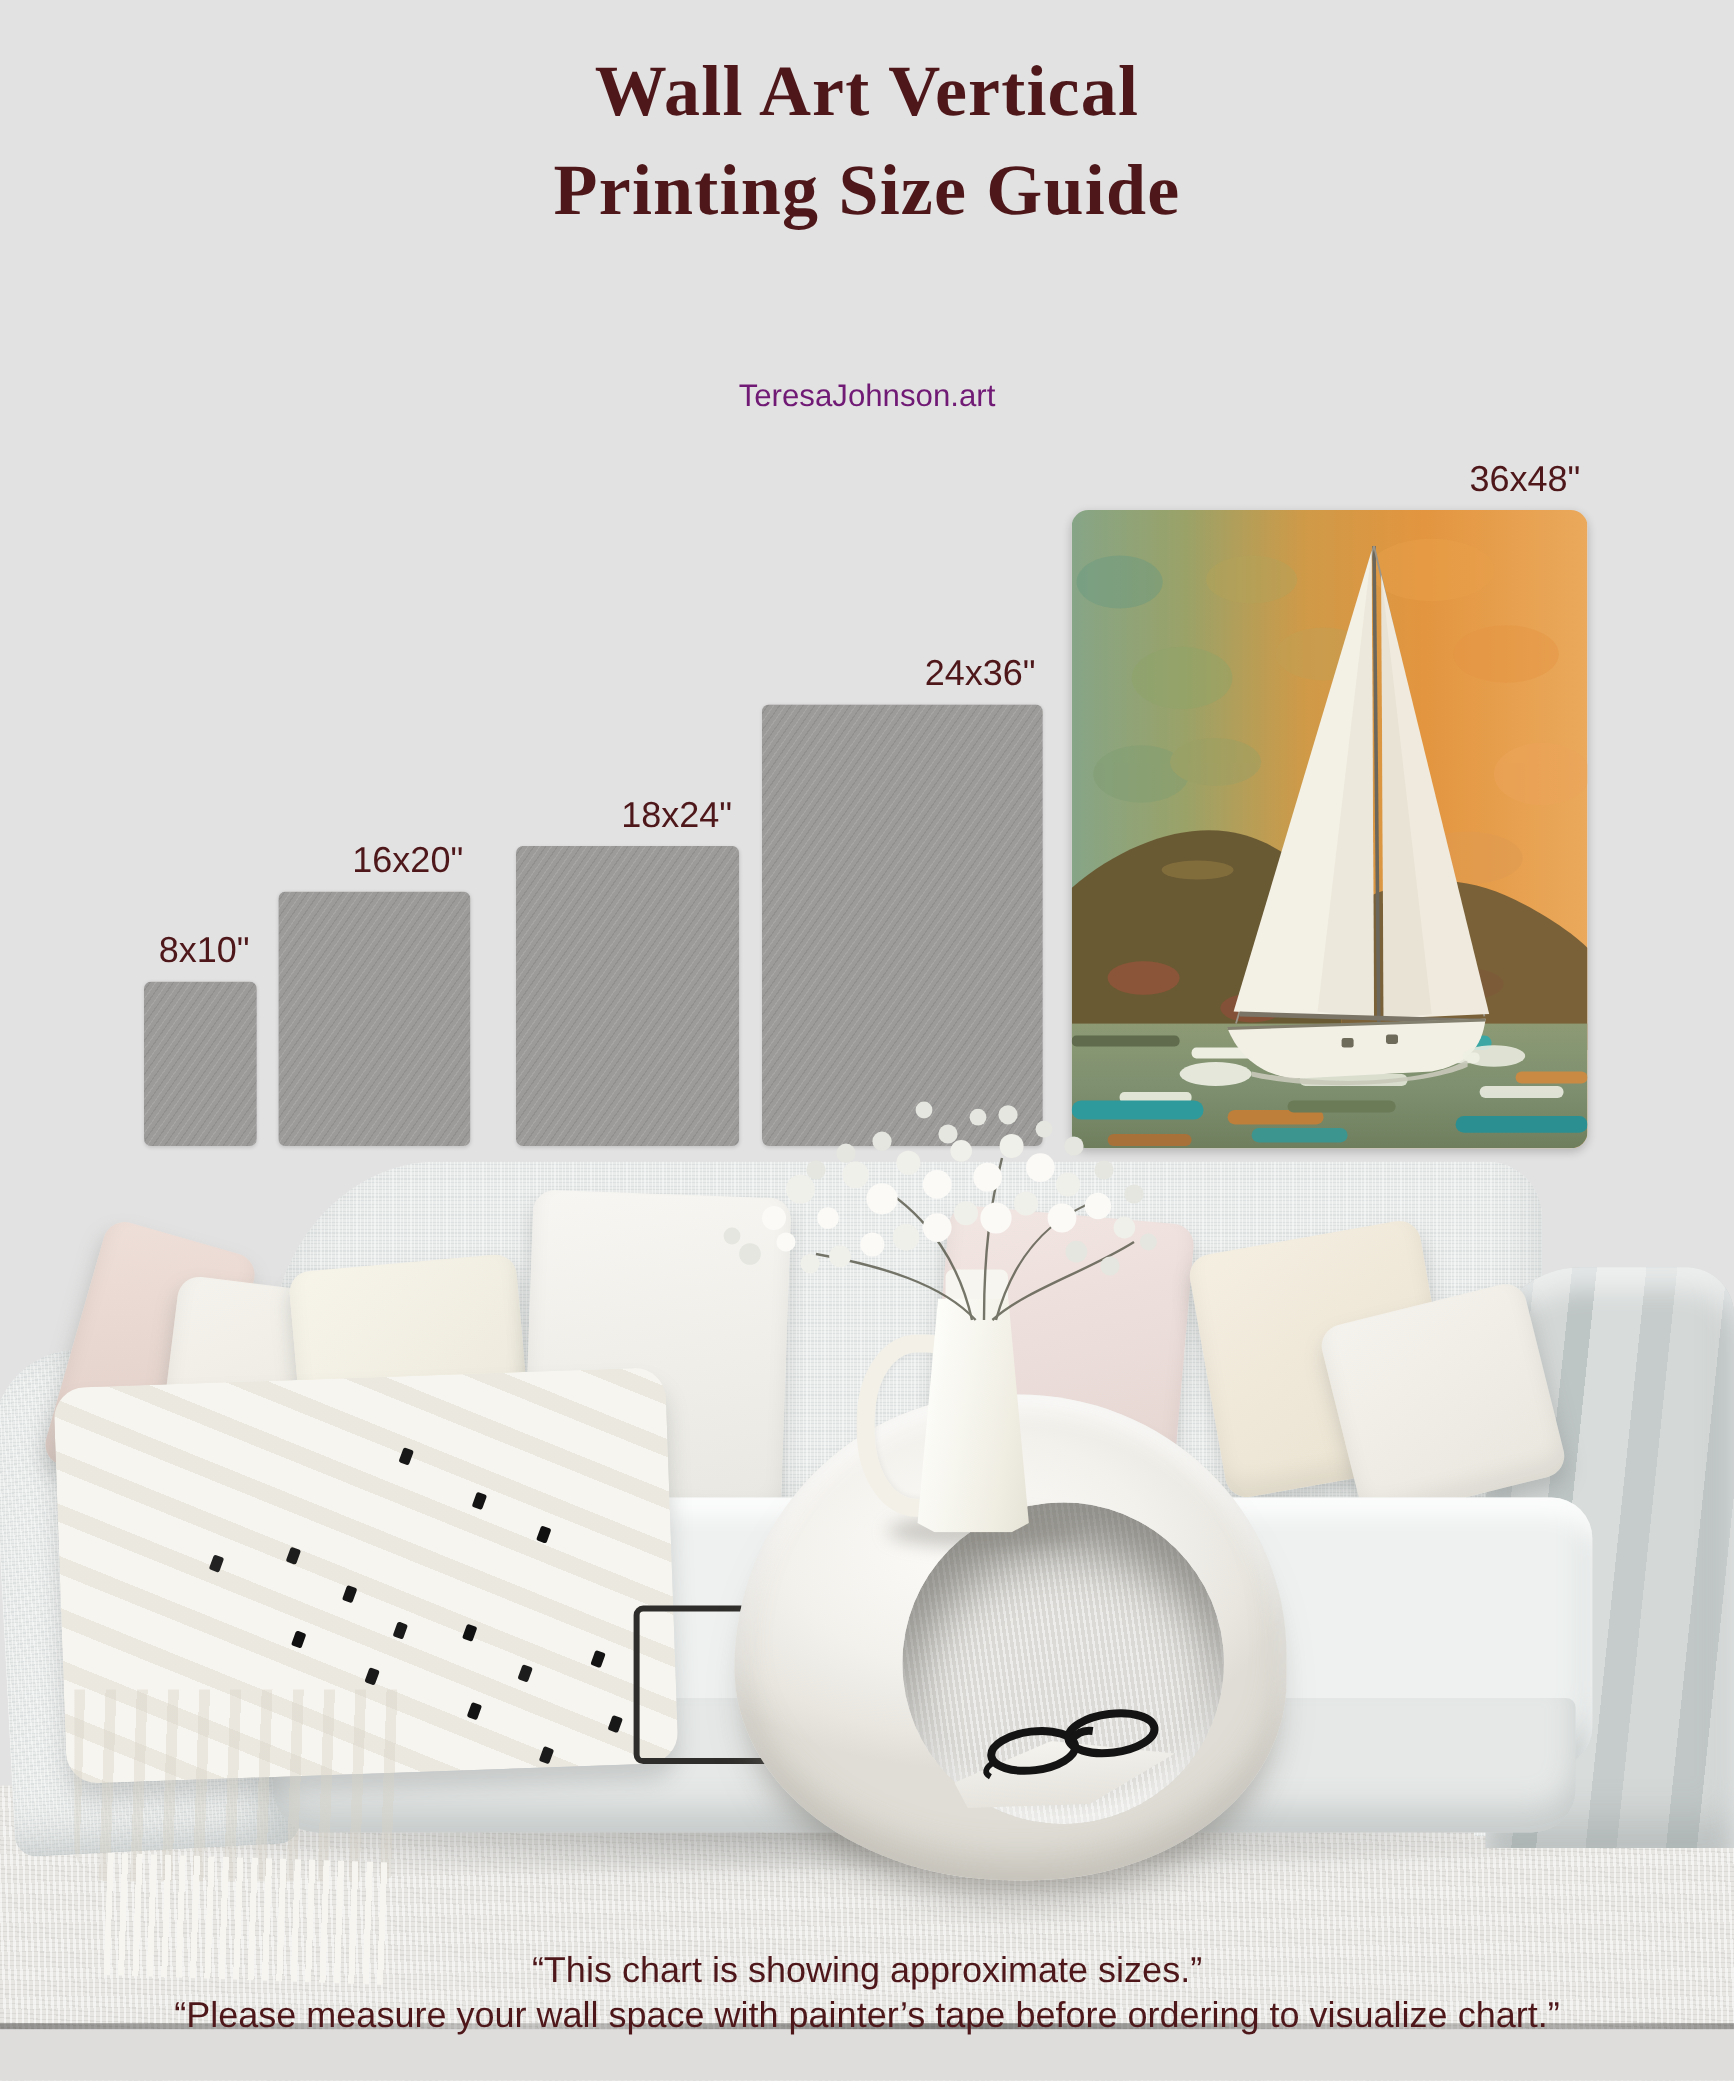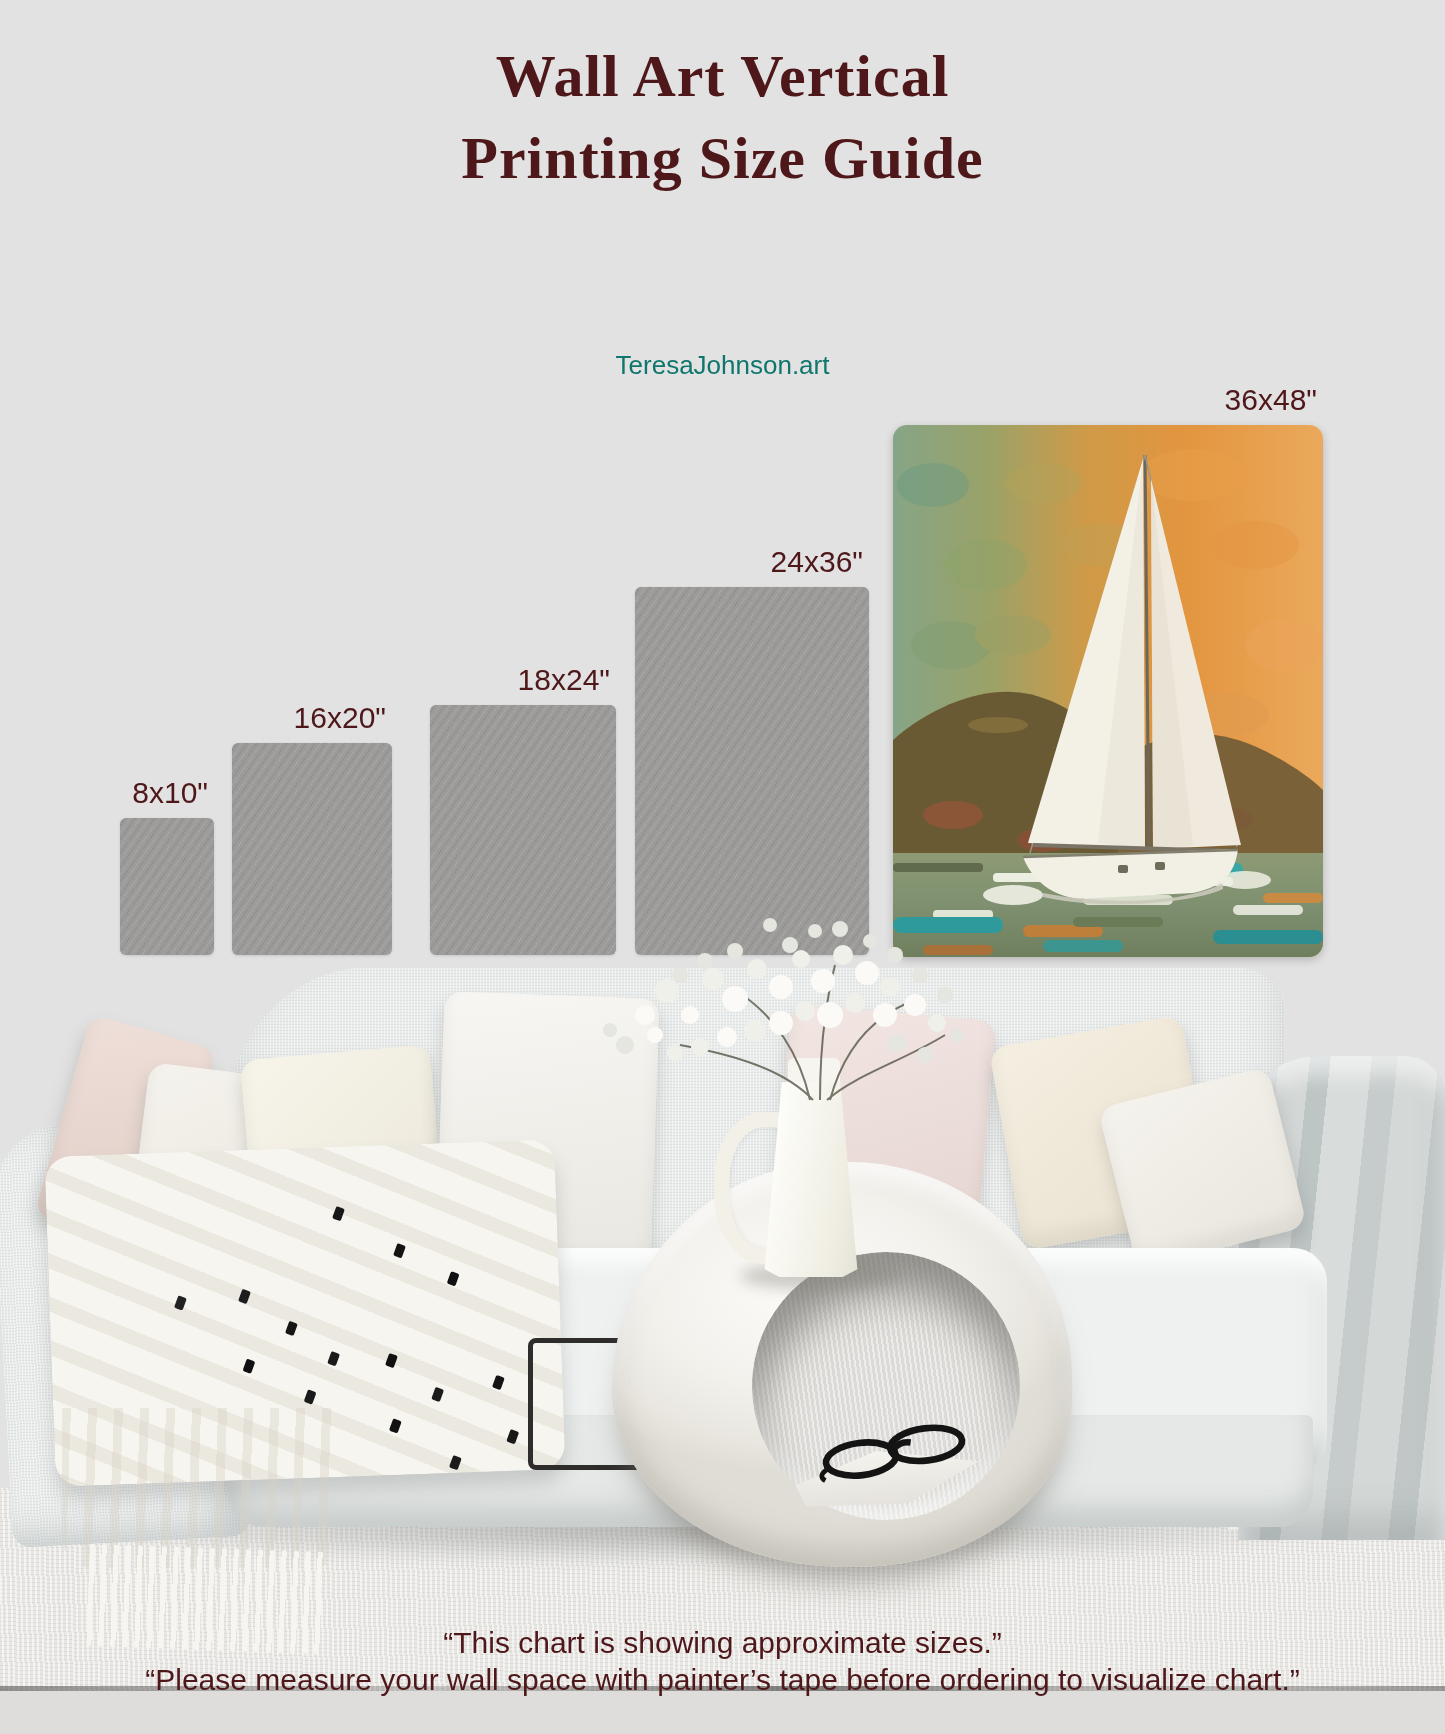--- a/index.html
+++ b/index.html
@@ -5,21 +5,21 @@
   html,body{margin:0;padding:0;background:#e3e2e2;}
   #stage{position:relative;width:1445px;height:1734px;background:#e3e2e2;overflow:hidden;
          font-family:"Liberation Sans",sans-serif;text-decoration:underline;}
   
   .ctr{position:absolute;left:0;right:0;text-align:center;}
   .title{font-family:"Liberation Serif",serif;color:#4e181b;font-size:60px;font-weight:600;letter-spacing:1px;}
   #title1{top:42px;}
   #title2{top:124px;}
   #brand{top:216px;font-size:46px;font-weight:500;color:#4e181b;}
   #subtitle{top:274px;font-size:31px;font-weight:500;color:#431316;}
-  #website{top:314px;font-size:26px;color:#0f766e;margin-top:36px;}
+  #website{top:314px;font-size:26px;color:#701a75;}
   
   #size-chart{position:absolute;left:0;top:0;width:1445px;height:1000px;}
   .size-box{position:absolute;background-color:#9c9b9a;border-radius:6px;
     background-image:repeating-linear-gradient(125deg,
       rgba(255,255,255,.10) 0 1px, rgba(0,0,0,0) 1px 4px,
       rgba(0,0,0,.07) 4px 5px, rgba(0,0,0,0) 5px 8px);
     box-shadow:0 1px 3px rgba(0,0,0,.12);}
   .size-label{position:absolute;color:#4e181b;font-size:30px;text-align:right;height:38px;}
   #painting{position:absolute;border-radius:14px;overflow:hidden;box-shadow:0 3px 8px rgba(0,0,0,.20);}
   #painting svg{display:block;width:100%;height:100%;}

